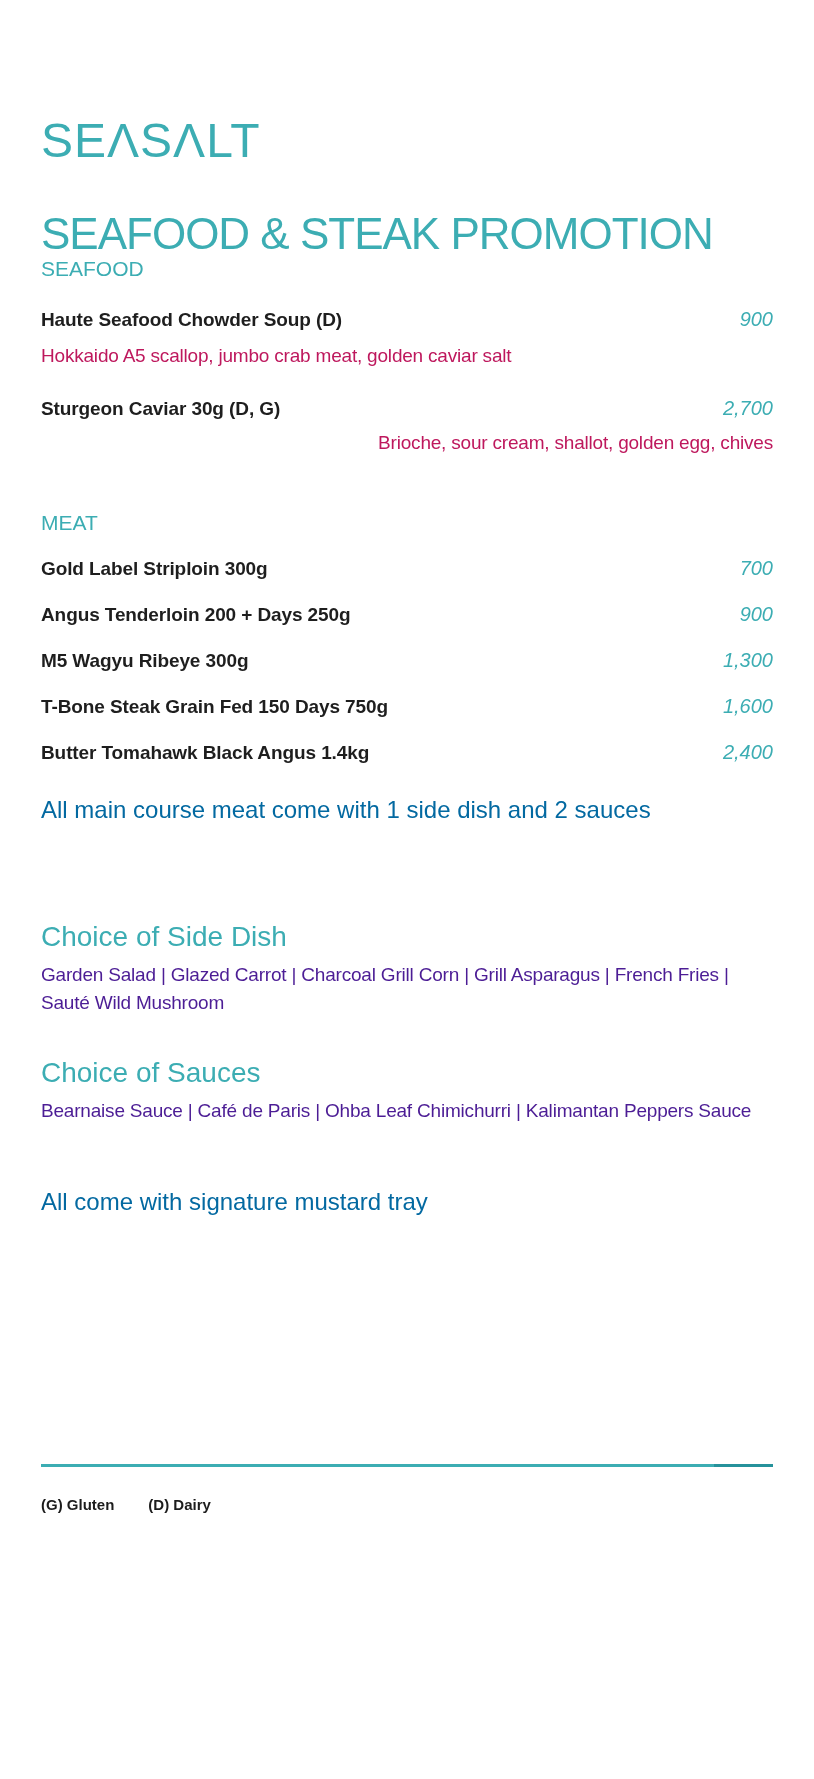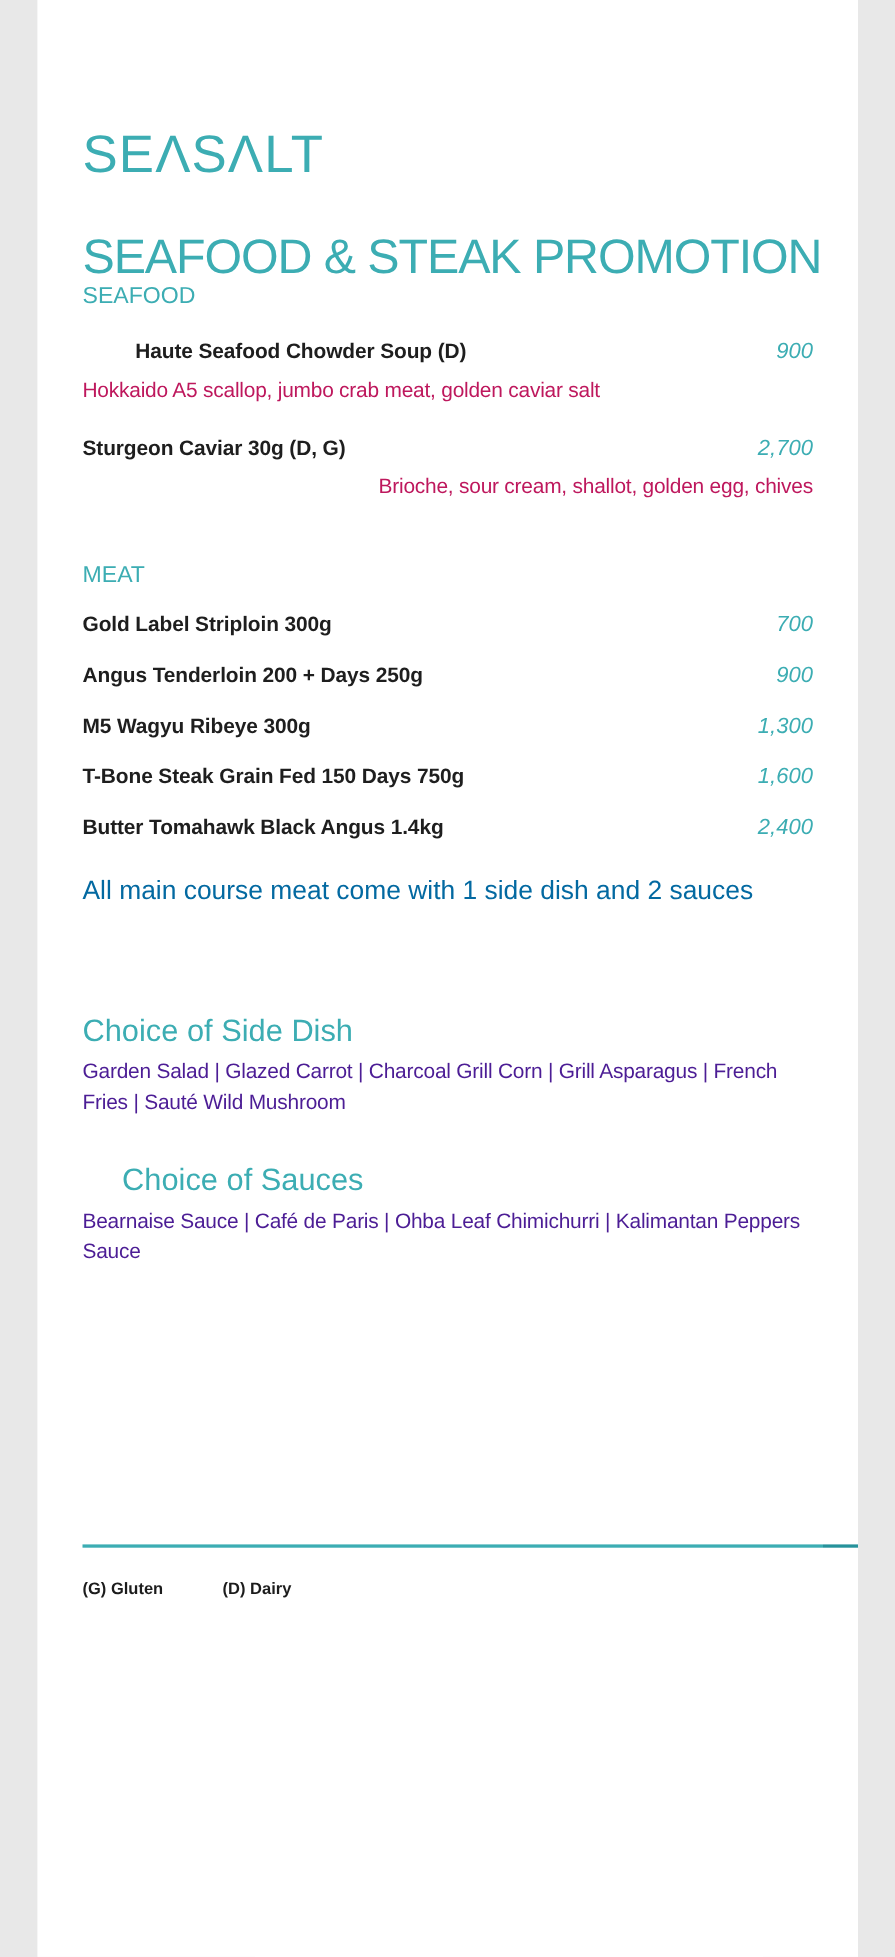--- a/index.html
+++ b/index.html
@@ -1,20 +1,20 @@
 <!DOCTYPE html>
 <html><head>
 <meta charset="utf-8">
 <style>
   * { margin: 0; padding: 0; box-sizing: border-box; }
   html, body { background: #e8e8e8; }
   body { font-family: "Liberation Sans", sans-serif; }
   .page {
     position: relative;
-    width: 746px;
+    width: 814px;
     height: 1779px;
     margin: 0 auto;
     background: #ffffff;
     overflow: hidden;
   }
   .content { padding: 0 41px; }
 
   .logo {
     margin-top: 116px;
     font-size: 48px;
@@ -61,42 +61,42 @@
     font-weight: 400;
     color: #3cadb3;
   }
   .item-desc {
     font-size: 19px;
     line-height: 22px;
     font-weight: 400;
     letter-spacing: -0.2px;
     color: #be185d;
   }
-  .mt-item1 { margin-top: 28px; margin-left: 48px; }
+  .mt-item1 { margin-top: 28px; }
   .mt-desc1 { margin-top: 14px; }
   .mt-item2 { margin-top: 30px; }
   .mt-desc2 { margin-top: 12px; text-align: right; }
   .mt-meatrow { margin-top: 23px; }
 
   .teal-note {
     font-size: 24px;
     line-height: 22px;
     font-weight: 400;
     color: #0369a1;
   }
   .mt-meatnote { margin-top: 35px; }
 
   .choice-heading {
     font-size: 28px;
     line-height: 22px;
     font-weight: 400;
     color: #3cadb3;
   }
   .mt-sidedish { margin-top: 105px; }
-  .mt-sauces   { margin-top: 45px; margin-left: 36px; }
+  .mt-sauces   { margin-top: 45px; }
   .choice-options {
     margin-top: 13px;
     font-size: 19px;
     line-height: 28px;
     font-weight: 400;
     letter-spacing: -0.2px;
     color: #4c1d95;
     max-width: 732px;
   }
   .mt-closing { margin-top: 66px; }
@@ -104,21 +104,21 @@
   .divider {
     margin-top: 251px;
     height: 3px;
     width: 732px;
     background: linear-gradient(90deg, #3cadb3 0%, #3cadb3 92%, #26929b 92%, #26929b 100%);
   }
 
   .legend {
     margin-top: 28px;
     display: flex;
-    gap: 54px;
+    gap: 34px;
   }
   .legend-item {
     font-size: 15px;
     line-height: 19px;
     font-weight: 700;
     color: #1c1c1c;
   }
   .disclaimer {
     margin-top: 25px;
     font-size: 17px;
@@ -174,20 +174,21 @@
     </div>
 
     <div class="teal-note mt-meatnote">All main course meat come with 1 side dish and 2 sauces</div>
 
     <div class="choice-heading mt-sidedish">Choice of Side Dish</div>
     <div class="choice-options">Garden Salad | Glazed Carrot | Charcoal Grill Corn | Grill Asparagus | French Fries | Sauté Wild Mushroom</div>
 
     <div class="choice-heading mt-sauces">Choice of Sauces</div>
     <div class="choice-options">Bearnaise Sauce | Café de Paris | Ohba Leaf Chimichurri | Kalimantan Peppers Sauce</div>
 
+    <div class="teal-note mt-closing">All come with signature mustard tray</div>
 
     <div class="divider"></div>
 
     <div class="legend">
       <span class="legend-item">(G) Gluten</span>
       <span class="legend-item">(D) Dairy</span>
     </div>
 
 
   </div>

